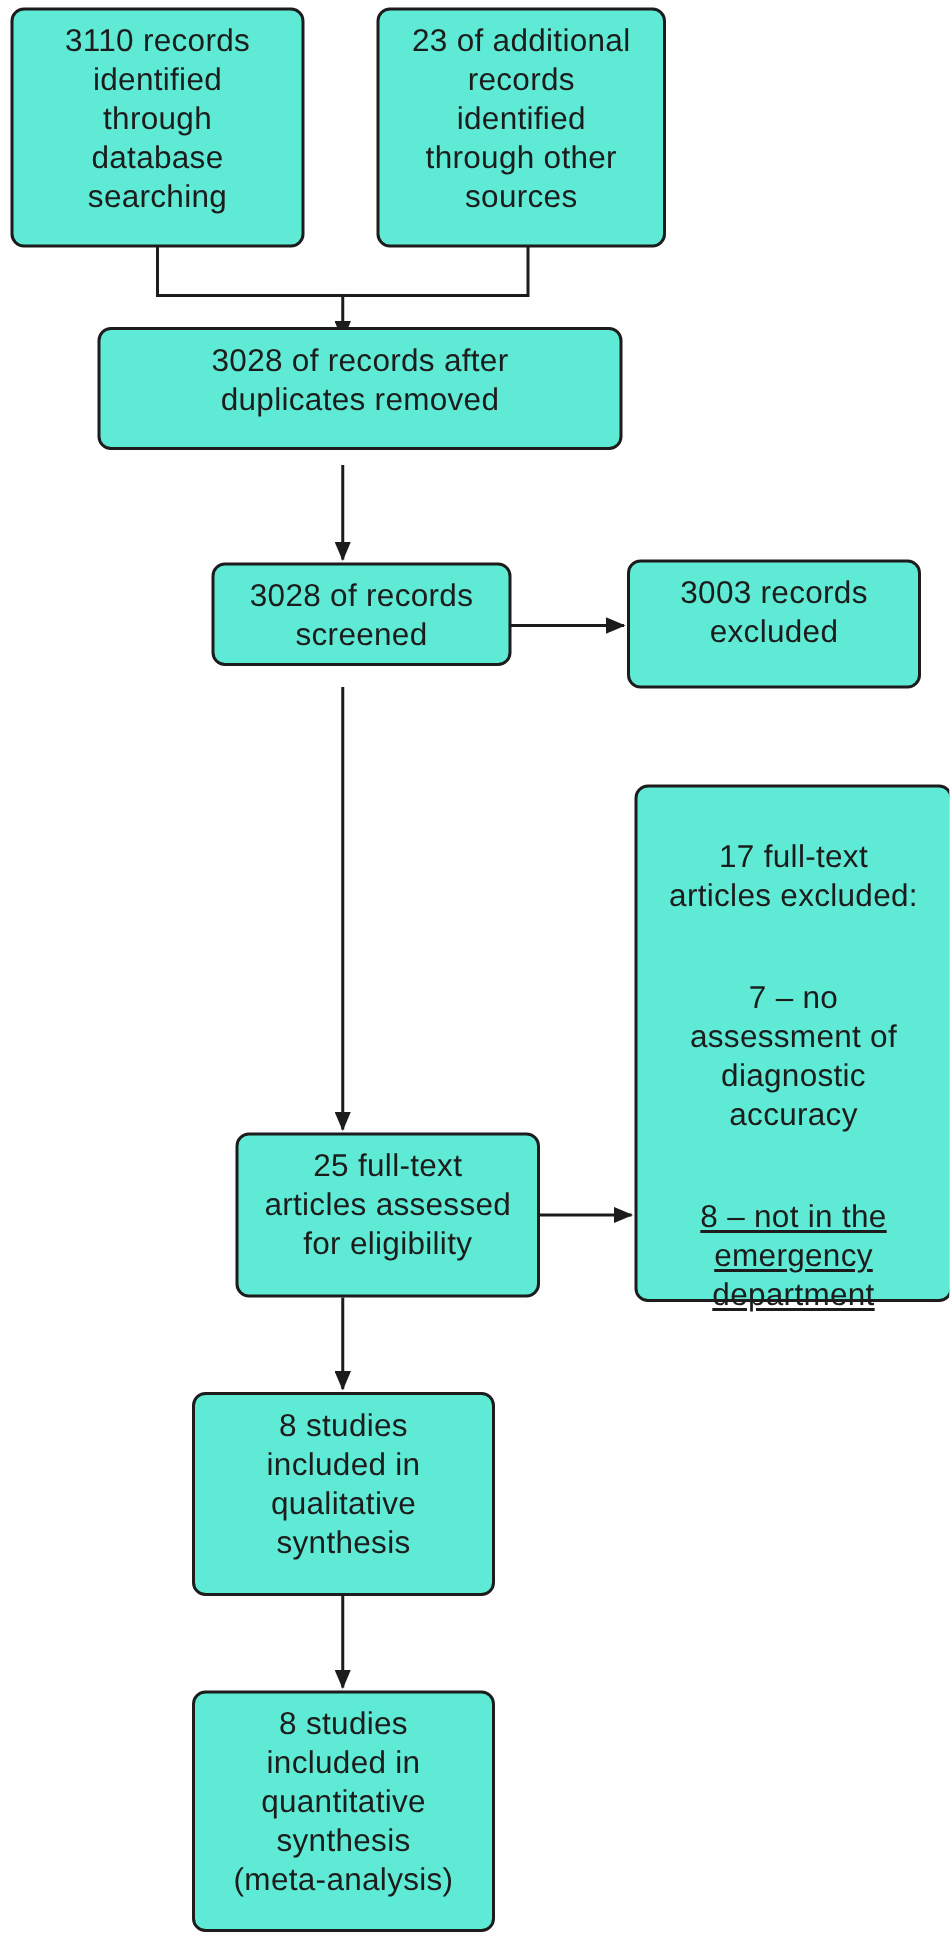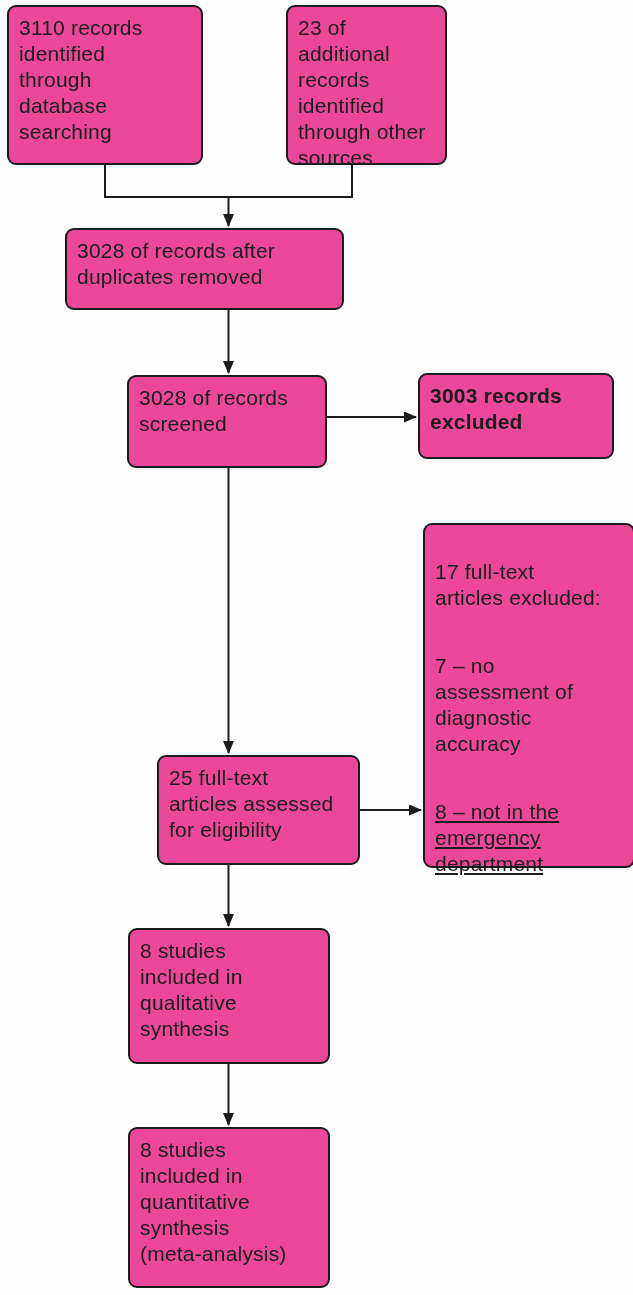--- a/index.html
+++ b/index.html
@@ -15,36 +15,37 @@
   .connectors {
     position: absolute;
     left: 0; top: 0;
     width: 633px; height: 1295px;
   }
   .node {
     position: absolute;
     box-sizing: border-box;
     border: 2px solid #1c1c1c;
     border-radius: 9px;
-    background: #ec4899;
+    background: #5eead4;
     padding: 8px 10px;
     font-size: 21px;
     line-height: 26px;
     letter-spacing: 0.2px;
     white-space: pre-line;
+    text-align: center;
   }
   .node p { margin: 0 0 16px 0; white-space: pre-line; }
   .node p:last-child { margin-bottom: 0; text-decoration: underline; }
 
   
   #box-identified-database   { left: 7px;   top: 5px;    width: 196px; height: 160px; }
-  #box-identified-other      { left: 251px; top: 5px;    width: 161px; height: 160px; margin-left: 35px; }
-  #box-after-duplicates      { left: 65px;  top: 228px;  width: 279px; height: 82px;  }
-  #box-screened              { left: 127px; top: 375px;  width: 200px; height: 93px;  }
-  #box-records-excluded      { left: 418px; top: 373px;  width: 196px; height: 86px; font-weight: bold;  }
+  #box-identified-other      { left: 251px; top: 5px;    width: 193px; height: 160px; }
+  #box-after-duplicates      { left: 65px;  top: 218px;  width: 350px; height: 82px;  }
+  #box-screened              { left: 141px; top: 375px;  width: 200px; height: 69px;  }
+  #box-records-excluded      { left: 418px; top: 373px;  width: 196px; height: 86px;  }
   #box-fulltext-excluded     { left: 423px; top: 523px;  width: 212px; height: 345px; }
   #box-fulltext-assessed     { left: 127px; top: 755px;  width: 203px; height: 110px; margin-left: 30px; }
   #box-qualitative           { left: 128px; top: 928px;  width: 202px; height: 136px; }
   #box-quantitative          { left: 128px; top: 1127px; width: 202px; height: 161px; }
 </style>
 </head>
 <body>
 
 <div class="figure">
 

